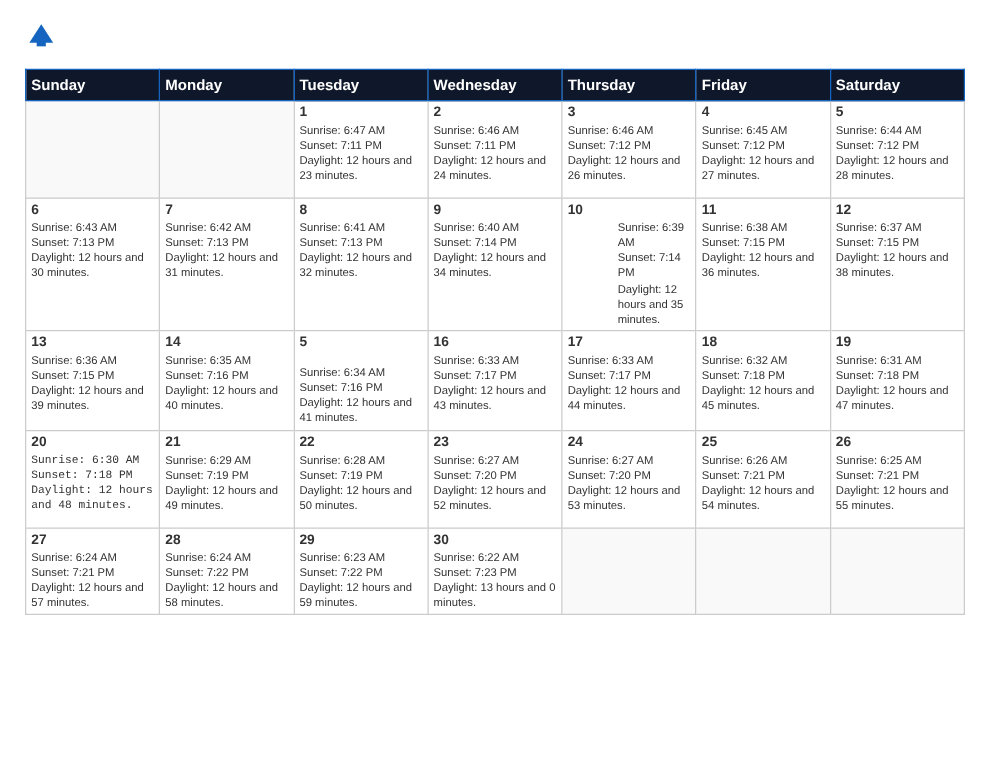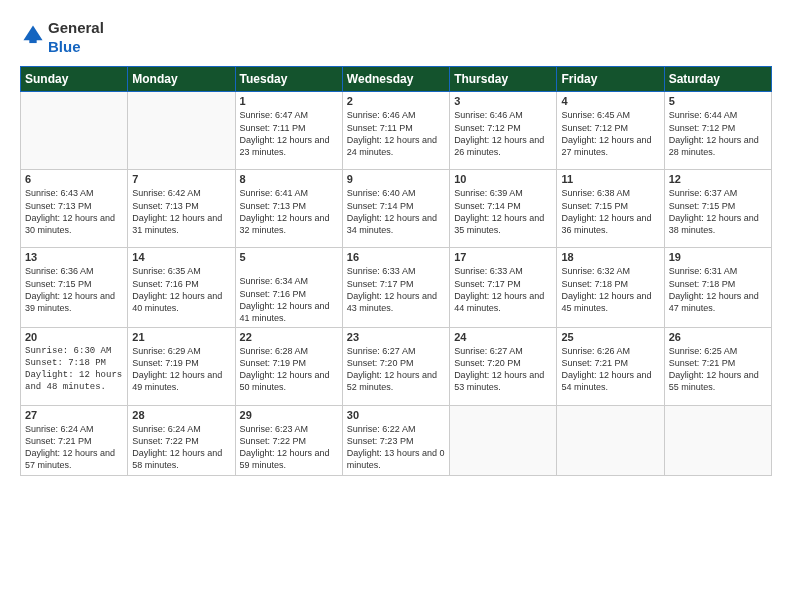--- a/index.html
+++ b/index.html
@@ -44,21 +44,21 @@
     .cal-subtitle {
       font-size: 14px;
       color: #444;
     }
     table {
       width: 100%;
       border-collapse: collapse;
       table-layout: fixed;
     }
     thead tr th {
-      background: #14532d;
+      background: #0f172a;
       color: #fff;
       font-size: 12px;
       font-weight: bold;
       padding: 5px 4px;
       text-align: left;
       border: 1px solid #1565c0;
     }
     tbody tr td {
       vertical-align: top;
       border: 1px solid #ccc;
@@ -89,24 +89,20 @@
 <body>
 
 <div class="page">
   <div class="header">
     <div class="logo">
       <div>
         <svg class="logo-icon" viewBox="0 0 30 30">
           <polygon points="15,2 28,22 2,22" fill="#1565c0"></polygon>
           <rect x="10" y="18" width="10" height="8" fill="#1565c0"></rect>
         </svg>
-      </div>
-      <div style="margin-left:4px; line-height:1.2;">
-        <span class="logo-general" style="font-size:15px; font-weight:bold; color:#333;">General</span><br>
-        <span class="logo-blue" style="font-size:15px; font-weight:bold; color:#1565c0;">Blue</span>
       </div>
     </div>
     <div class="title-block">
       <div class="cal-title"></div>
       <div class="cal-subtitle"></div>
     </div>
   </div>
 
   <table>
     <thead>
@@ -175,21 +171,21 @@
 Daylight: 12 hours and 32 minutes.</div>
           </td>
           <td>
             <span class="day-number">9</span>
             <div class="day-info" style="white-space: pre-line;">Sunrise: 6:40 AM
 Sunset: 7:14 PM
 Daylight: 12 hours and 34 minutes.</div>
           </td>
           <td>
             <span class="day-number">10</span>
-            <div class="day-info" style="white-space: pre-line;">Sunrise: 6:39 AM
+            <div class="day-info" style="white-space: pre-line; margin-left: 40px;">Sunrise: 6:39 AM
 Sunset: 7:14 PM
 Daylight: 12 hours and 35 minutes.</div>
           </td>
           <td>
             <span class="day-number">11</span>
             <div class="day-info" style="white-space: pre-line;">Sunrise: 6:38 AM
 Sunset: 7:15 PM
 Daylight: 12 hours and 36 minutes.</div>
           </td>
           <td>

